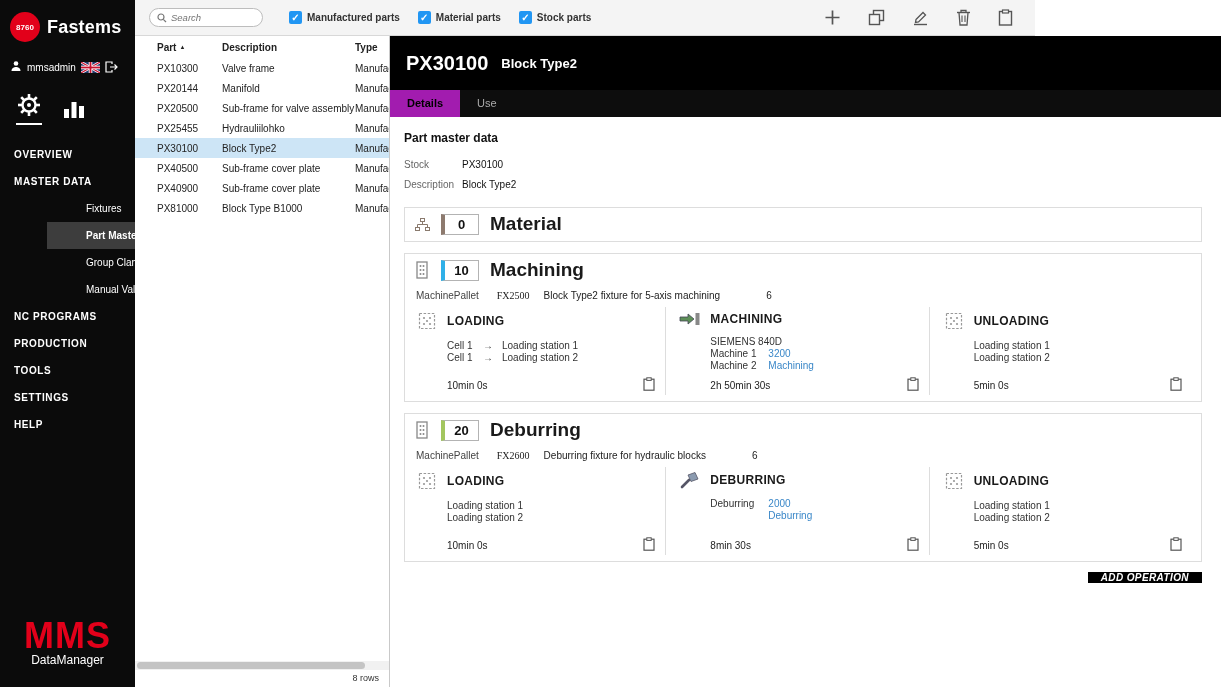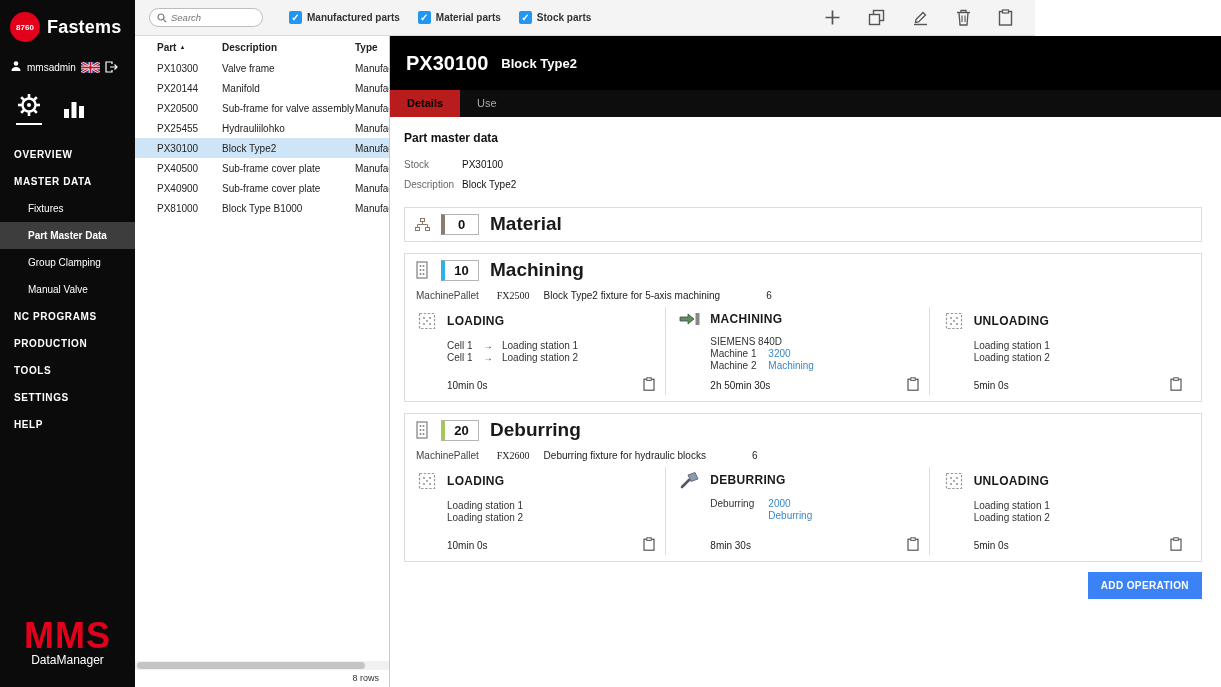--- a/index.html
+++ b/index.html
@@ -11,21 +11,21 @@
   .logo-row { display:flex; align-items:center; gap:7px; padding:12px 10px 8px; }
   .logo-badge { width:30px; height:30px; border-radius:50%; background:#e2001a; color:#fff; font-size:8px; font-weight:bold; display:flex; align-items:center; justify-content:center; flex-shrink:0; }
   .logo-text { font-size:18px; font-weight:bold; letter-spacing:0.2px; }
   .user-row { display:flex; align-items:center; gap:5px; padding:10px 10px 6px; font-size:10px; }
   .big-icons { display:flex; gap:20px; padding:12px 16px 6px; align-items:flex-end; }
   .big-icon { padding-bottom:5px; display:flex; cursor:pointer; }
   .big-icon.active { border-bottom:2px solid #fff; }
   .nav { margin-top:10px; }
   .nav-item { padding:8px 14px; font-size:10px; color:#fff; cursor:pointer; white-space:nowrap; }
   .nav-item.lvl0 { font-weight:bold; letter-spacing:0.6px; }
-  .nav-item.lvl1 { padding-left:28px; font-weight:normal; }
+  .nav-item.lvl1 { padding-left:39px; font-weight:normal;margin-left:47px; }
   .nav-item.selected { background:#3d3d3d; font-weight:bold; }
   .sidebar-footer { margin-top:auto; text-align:center; padding-bottom:20px; }
   .mms { color:#e2001a; font-size:36px; font-weight:bold; letter-spacing:1px; line-height:34px; }
   .mms-sub { color:#fff; font-size:12px; }
 
   
   .topbar { position:absolute; left:135px; top:0; width:900px; height:36px; background:#f4f4f4; border-bottom:1px solid #d8d8d8; display:flex; align-items:center; padding:0 14px; z-index:4; }
   .search-box { width:114px; height:19px; border:1px solid #bdbdbd; border-radius:10px; background:#fff; display:flex; align-items:center; padding:0 7px; gap:4px; flex-shrink:0; }
   .search-box input { border:none; outline:none; width:80px; font-size:9.5px; font-style:italic; color:#555; background:transparent; font-family:inherit; }
   .filters { display:flex; gap:18px; margin-left:26px; }
@@ -48,21 +48,21 @@
   .hscroll-thumb { position:absolute; left:2px; top:1px; height:7px; width:228px; background:#c4c4c4; border-radius:4px; }
   .row-count { font-size:9px; color:#333; text-align:right; padding:3px 10px 4px; flex-shrink:0; }
 
   
   .main { position:absolute; left:390px; top:36px; width:831px; height:651px; display:flex; flex-direction:column; background:#fff; }
   .main-header { height:54px; background:#000; color:#fff; display:flex; align-items:center; gap:13px; padding:0 16px; flex-shrink:0; }
   .main-title { font-size:20px; font-weight:bold; }
   .main-subtitle { font-size:13px; font-weight:bold; }
   .tabbar { height:27px; background:#0d0d0d; display:flex; flex-shrink:0; }
   .tab { padding:0 17px; line-height:27px; font-size:11px; color:#aaa; cursor:pointer; }
-  .tab.active { background:#b91c1c; color:#000; font-weight:bold; }
+  .tab.active { background:#a21caf; color:#000; font-weight:bold; }
   .content { flex:1; padding:14px 19px 0 14px; overflow:hidden; display:flex; flex-direction:column; }
   .section-heading { font-size:12px; font-weight:bold; color:#111; margin-bottom:14px; }
   .field-row { display:flex; font-size:10px; margin-bottom:9px; }
   .field-label { width:58px; color:#666; }
   .field-value { color:#111; }
   .ops { margin-top:8px; display:flex; flex-direction:column; gap:11px; }
   .op-card { border:1px solid #ddd; background:#fff; padding:5px 9px 6px; }
   .op-header { display:flex; align-items:center; gap:11px; min-height:22px; cursor:pointer; }
   .op-icon { display:flex; width:16px; justify-content:center; }
   .num-box { min-width:38px; height:21px; border:1px solid #b3b3b3; border-left-width:4px; border-left-style:solid; display:flex; align-items:center; justify-content:center; font-size:13px; font-weight:bold; background:#fff; padding:0 6px; color:#111; }
@@ -77,21 +77,21 @@
   .step-header { display:flex; align-items:center; gap:9px; margin-bottom:9px; }
   .step-title { font-size:12px; font-weight:bold; color:#1a1a1a; letter-spacing:0.3px; }
   .step-icon { width:22px; display:flex; justify-content:center; }
   .step-body { margin-left:31px; }
   .step-line { display:flex; font-size:10px; color:#333; line-height:12px; }
   .sl-arrow { margin:0 9px; color:#444; }
   .link { color:#3a87c8; cursor:pointer; }
   .step-bottom { margin-top:auto; display:flex; justify-content:space-between; align-items:flex-end; margin-left:31px; font-size:10px; color:#222; }
   .clip-btn { cursor:pointer; display:flex; }
   .add-op-row { display:flex; justify-content:flex-end; margin-top:10px; }
-  .add-op { background:#3b82f6; color:#fff; border:none; font-family:inherit; font-size:10px; font-weight:bold; letter-spacing:0.4px; padding:8px 13px; cursor:pointer; }
+  .add-op { background:#000000; color:#fff; border:none; font-family:inherit; font-size:10px; font-weight:bold; letter-spacing:0.4px; padding:0 13px; cursor:pointer;font-style:italic; }
 </style>
 </head>
 <body>
 
 <div class="app">
 
   <div class="sidebar">
     <div class="logo-row">
       <div class="logo-badge">8760</div>
       <div class="logo-text">Fastems</div>

